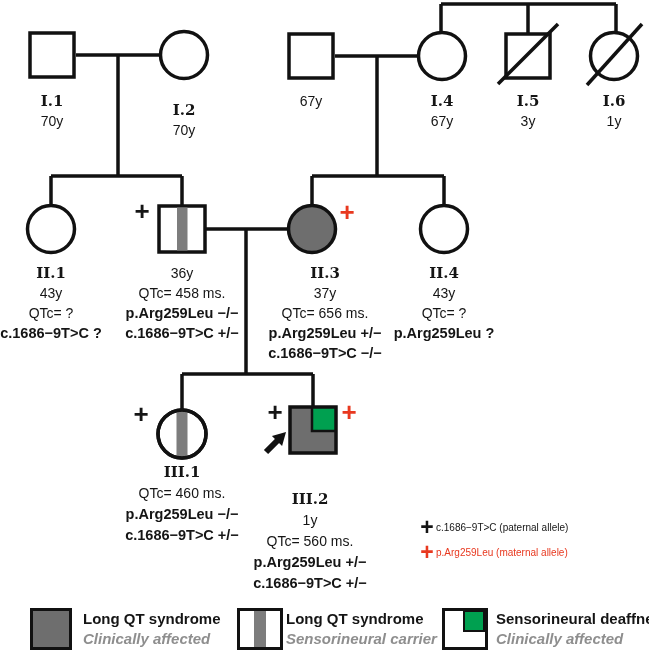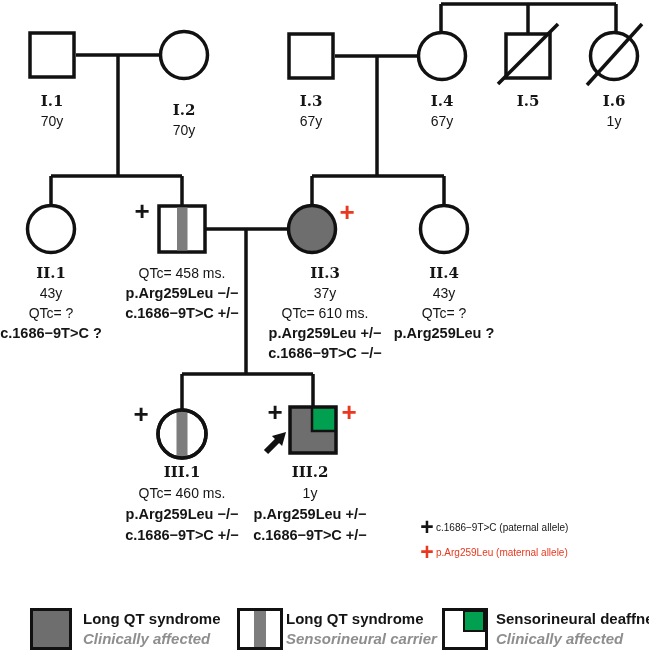--- a/index.html
+++ b/index.html
@@ -100,69 +100,71 @@
 
   <div class="pblock" style="left:-33px;top:91px">
     <div class="pid">I.1</div>
     <div>70y</div>
   </div>
   <div class="pblock" style="left:99px;top:100px">
     <div class="pid">I.2</div>
     <div>70y</div>
   </div>
   <div class="pblock" style="left:226px;top:91px">
-    <div class="pid">I.3</div>
     <div>67y</div>
   </div>
   <div class="pblock" style="left:357px;top:91px">
     <div class="pid">I.4</div>
     <div>67y</div>
   </div>
   <div class="pblock" style="left:443px;top:91px">
     <div class="pid">I.5</div>
+    <div>3y</div>
   </div>
   <div class="pblock" style="left:529px;top:91px">
     <div class="pid">I.6</div>
     <div>1y</div>
   </div>
 
   <div class="pblock" style="left:-34px;top:263px">
     <div class="pid">II.1</div>
     <div>43y</div>
     <div>QTc= ?</div>
     <div class="bold">c.1686−9T&gt;C ?</div>
   </div>
   <div class="pblock" style="left:97px;top:263px">
+    <div>36y</div>
     <div>QTc= 458 ms.</div>
     <div class="bold">p.Arg259Leu −/−</div>
     <div class="bold">c.1686−9T&gt;C +/−</div>
   </div>
   <div class="pblock" style="left:240px;top:263px">
     <div class="pid">II.3</div>
     <div>37y</div>
-    <div>QTc= 610 ms.</div>
+    <div>QTc= 656 ms.</div>
     <div class="bold">p.Arg259Leu +/−</div>
     <div class="bold">c.1686−9T&gt;C −/−</div>
   </div>
   <div class="pblock" style="left:359px;top:263px">
     <div class="pid">II.4</div>
     <div>43y</div>
     <div>QTc= ?</div>
     <div class="bold">p.Arg259Leu ?</div>
   </div>
 
   <div class="pblock gen3" style="left:97px;top:462px">
     <div class="pid">III.1</div>
     <div>QTc= 460 ms.</div>
     <div class="bold">p.Arg259Leu −/−</div>
     <div class="bold">c.1686−9T&gt;C +/−</div>
   </div>
-  <div class="pblock gen3" style="left:225px;top:462px">
+  <div class="pblock gen3" style="left:225px;top:489px">
     <div class="pid">III.2</div>
     <div>1y</div>
+    <div>QTc= 560 ms.</div>
     <div class="bold">p.Arg259Leu +/−</div>
     <div class="bold">c.1686−9T&gt;C +/−</div>
   </div>
 
   <div class="plusmark" style="left:142px;top:211px">+</div>
   <div class="plusmark red" style="left:347px;top:212px">+</div>
   <div class="plusmark" style="left:141px;top:414px">+</div>
   <div class="plusmark" style="left:275px;top:412px">+</div>
   <div class="plusmark red" style="left:349px;top:412px">+</div>
 

